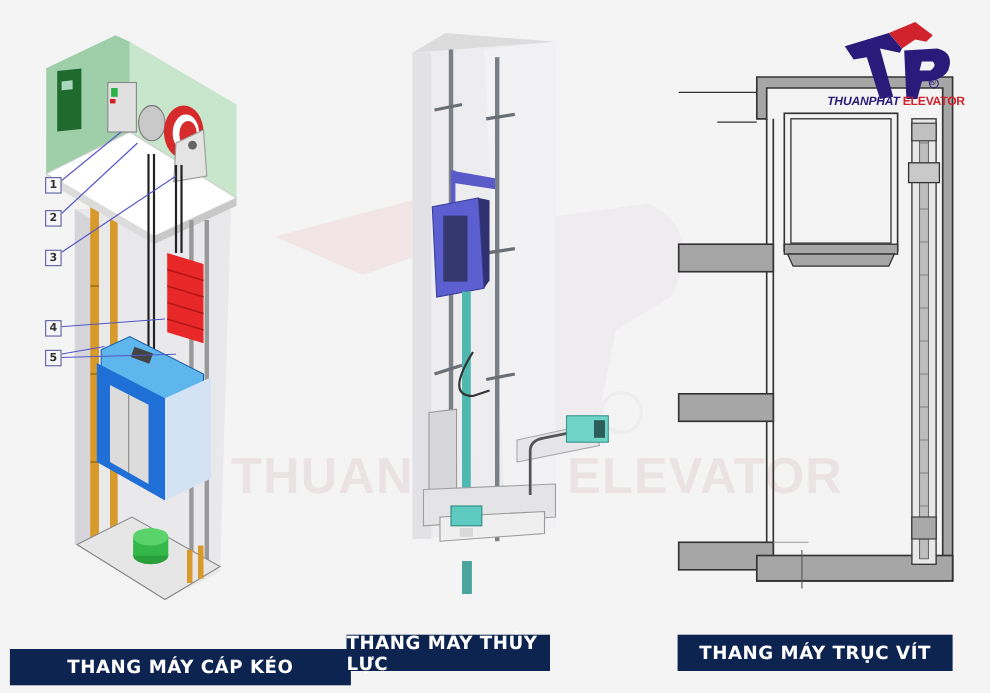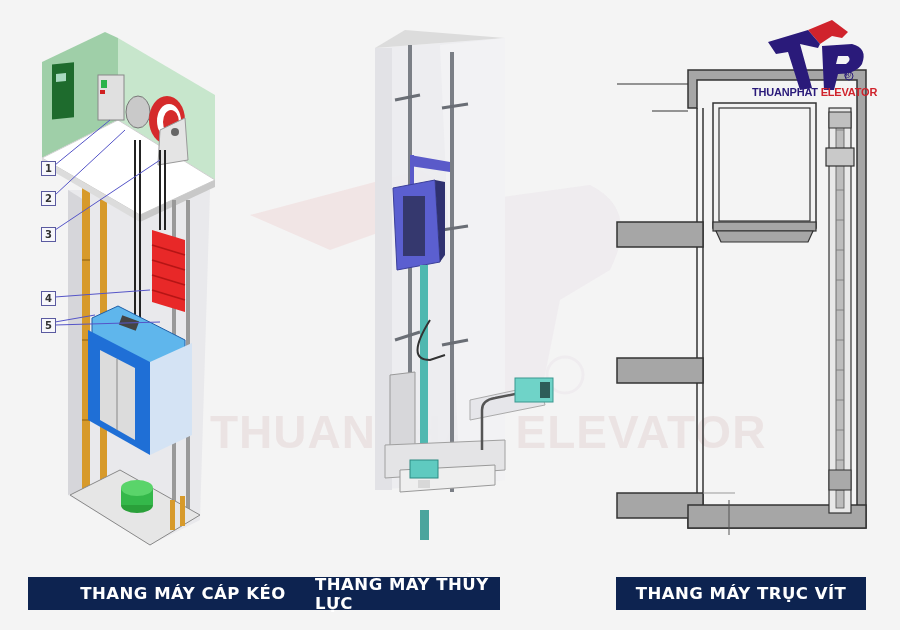--- a/index.html
+++ b/index.html
@@ -1,24 +1,24 @@
 <!DOCTYPE html>
 <html><head>
 <meta charset="utf-8">
 <style>
   html, body { margin:0; padding:0; }
   body { width:900px; height:630px; background:#f4f4f4; position:relative; overflow:hidden; font-family:"DejaVu Sans", sans-serif; }
   .canvas { position:absolute; left:0; top:0; width:900px; height:630px; }
   .watermark { position:absolute; left:210px; top:405px; font-family:"Liberation Sans", sans-serif; font-weight:bold; font-size:46px; color:#e9dede; letter-spacing:1px; white-space:nowrap; opacity:0.75; }
   .label-box { position:absolute; top:577px; height:33px; background:#0d2350; color:#ffffff; display:flex; align-items:center; justify-content:center; font-family:"DejaVu Sans", sans-serif; font-weight:bold; font-size:16.5px; letter-spacing:0.5px; }
-  #lbl1 { left:28px; width:310px; }
+  #lbl1 { left:9px; width:310px;margin-top:13px; }
   #lbl2 { left:315px; width:185px; }
   #lbl3 { left:616px; width:250px; }
   .logo-text { position:absolute; left:752px; top:86px; font-family:"Liberation Sans", sans-serif; font-weight:bold; font-size:11px; white-space:nowrap; letter-spacing:-0.2px; }
-  .logo-text .a { color:#2a1a7a; }
+  .logo-text .a { color:#2a1a7a;font-style:italic; }
   .logo-text .b { color:#d0232c; }
   .callout { position:absolute; width:13px; height:13px; border:1px solid #5a5aa0; background:#f7f7fb; color:#333; font-size:10px; font-weight:bold; display:flex; align-items:center; justify-content:center; font-family:"DejaVu Sans", sans-serif; }
 </style>
 </head>
 <body>
 
 <div class="watermark">THUANPHAT ELEVATOR</div>
 
 <svg class="canvas" viewBox="0 0 900 630" xmlns="http://www.w3.org/2000/svg">
 

